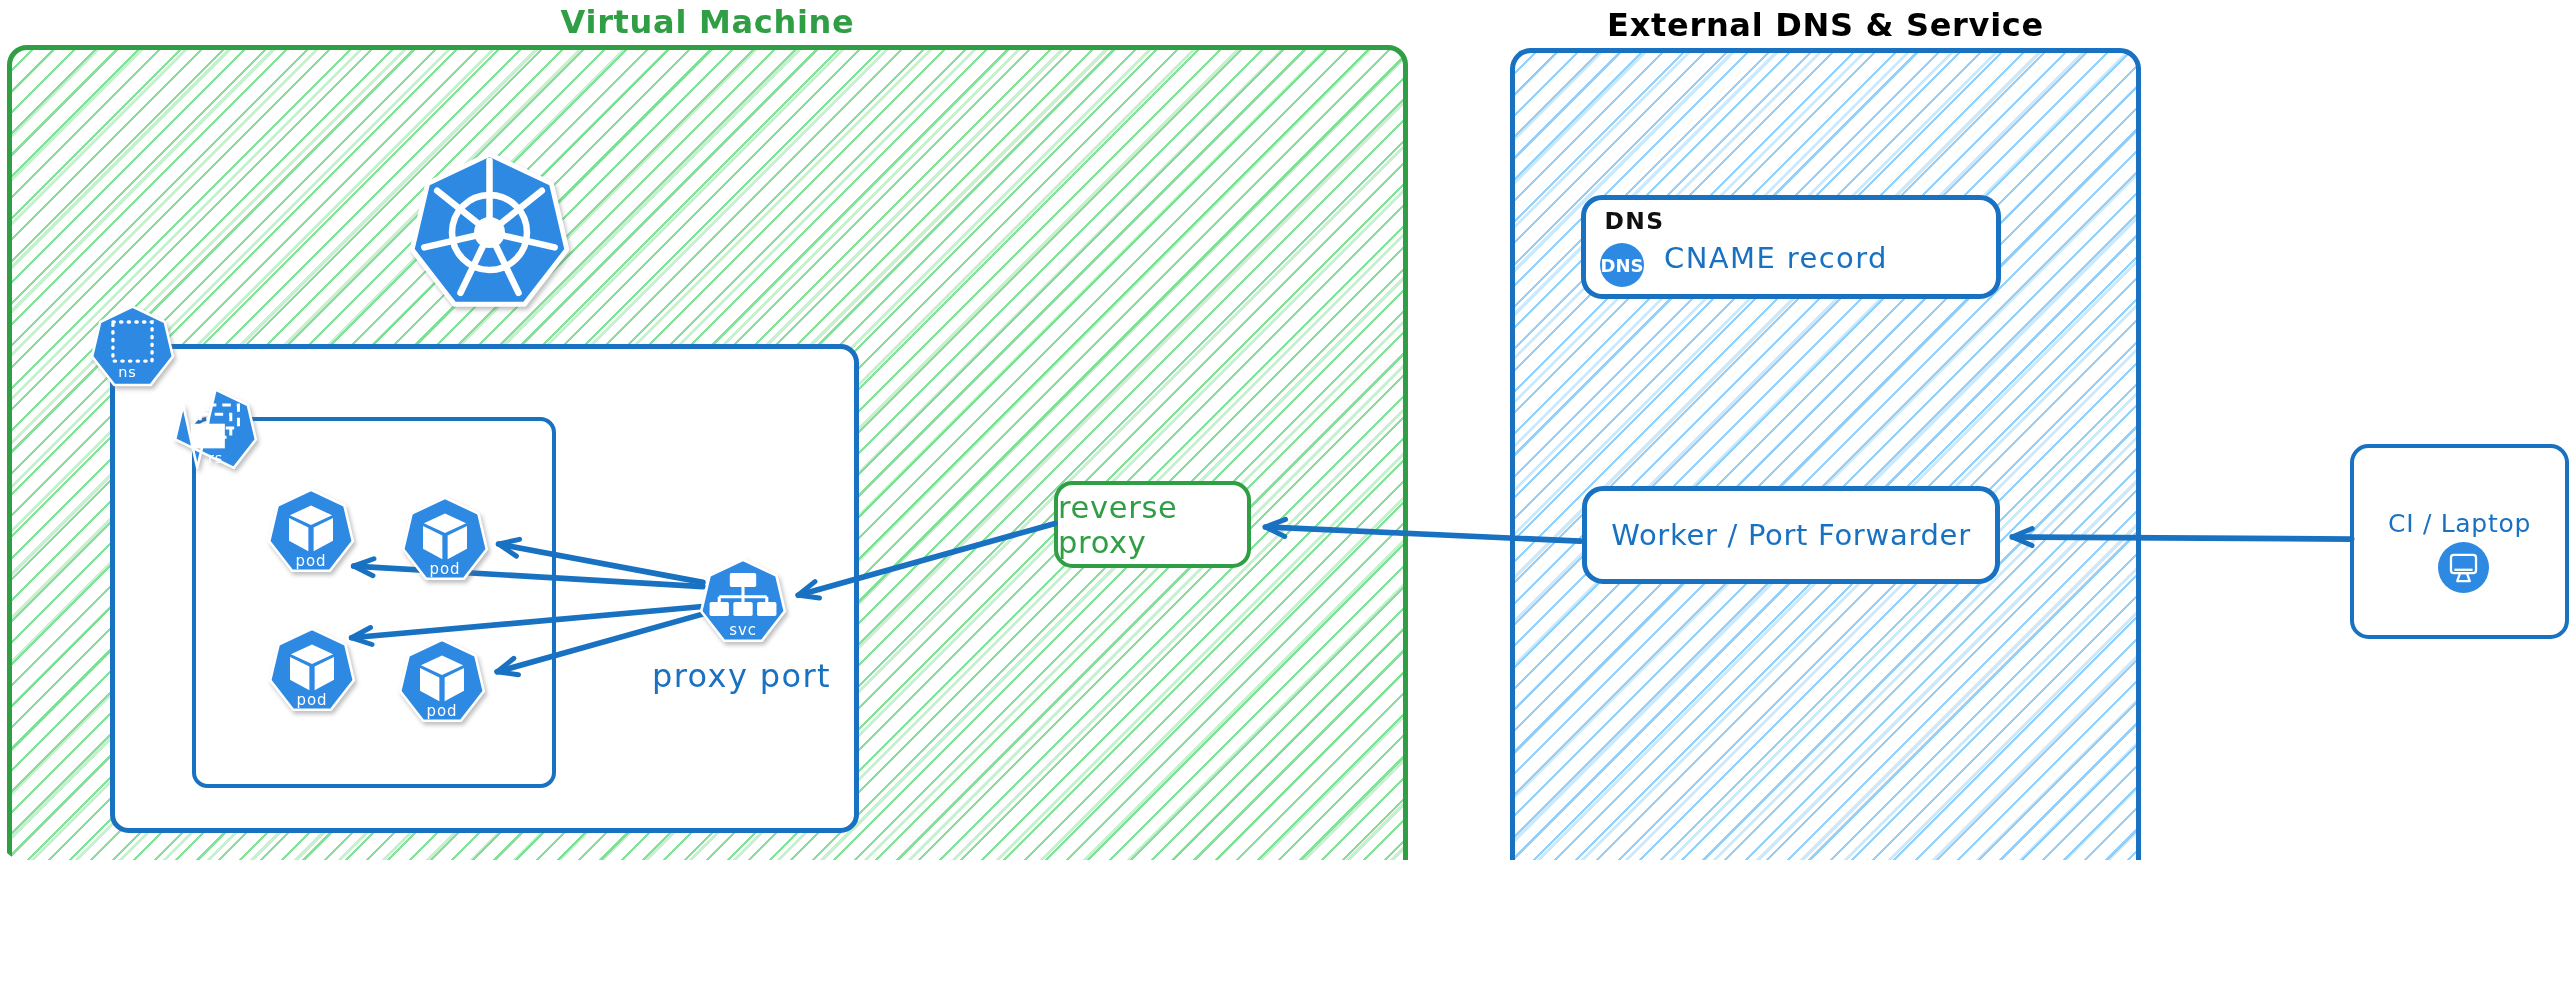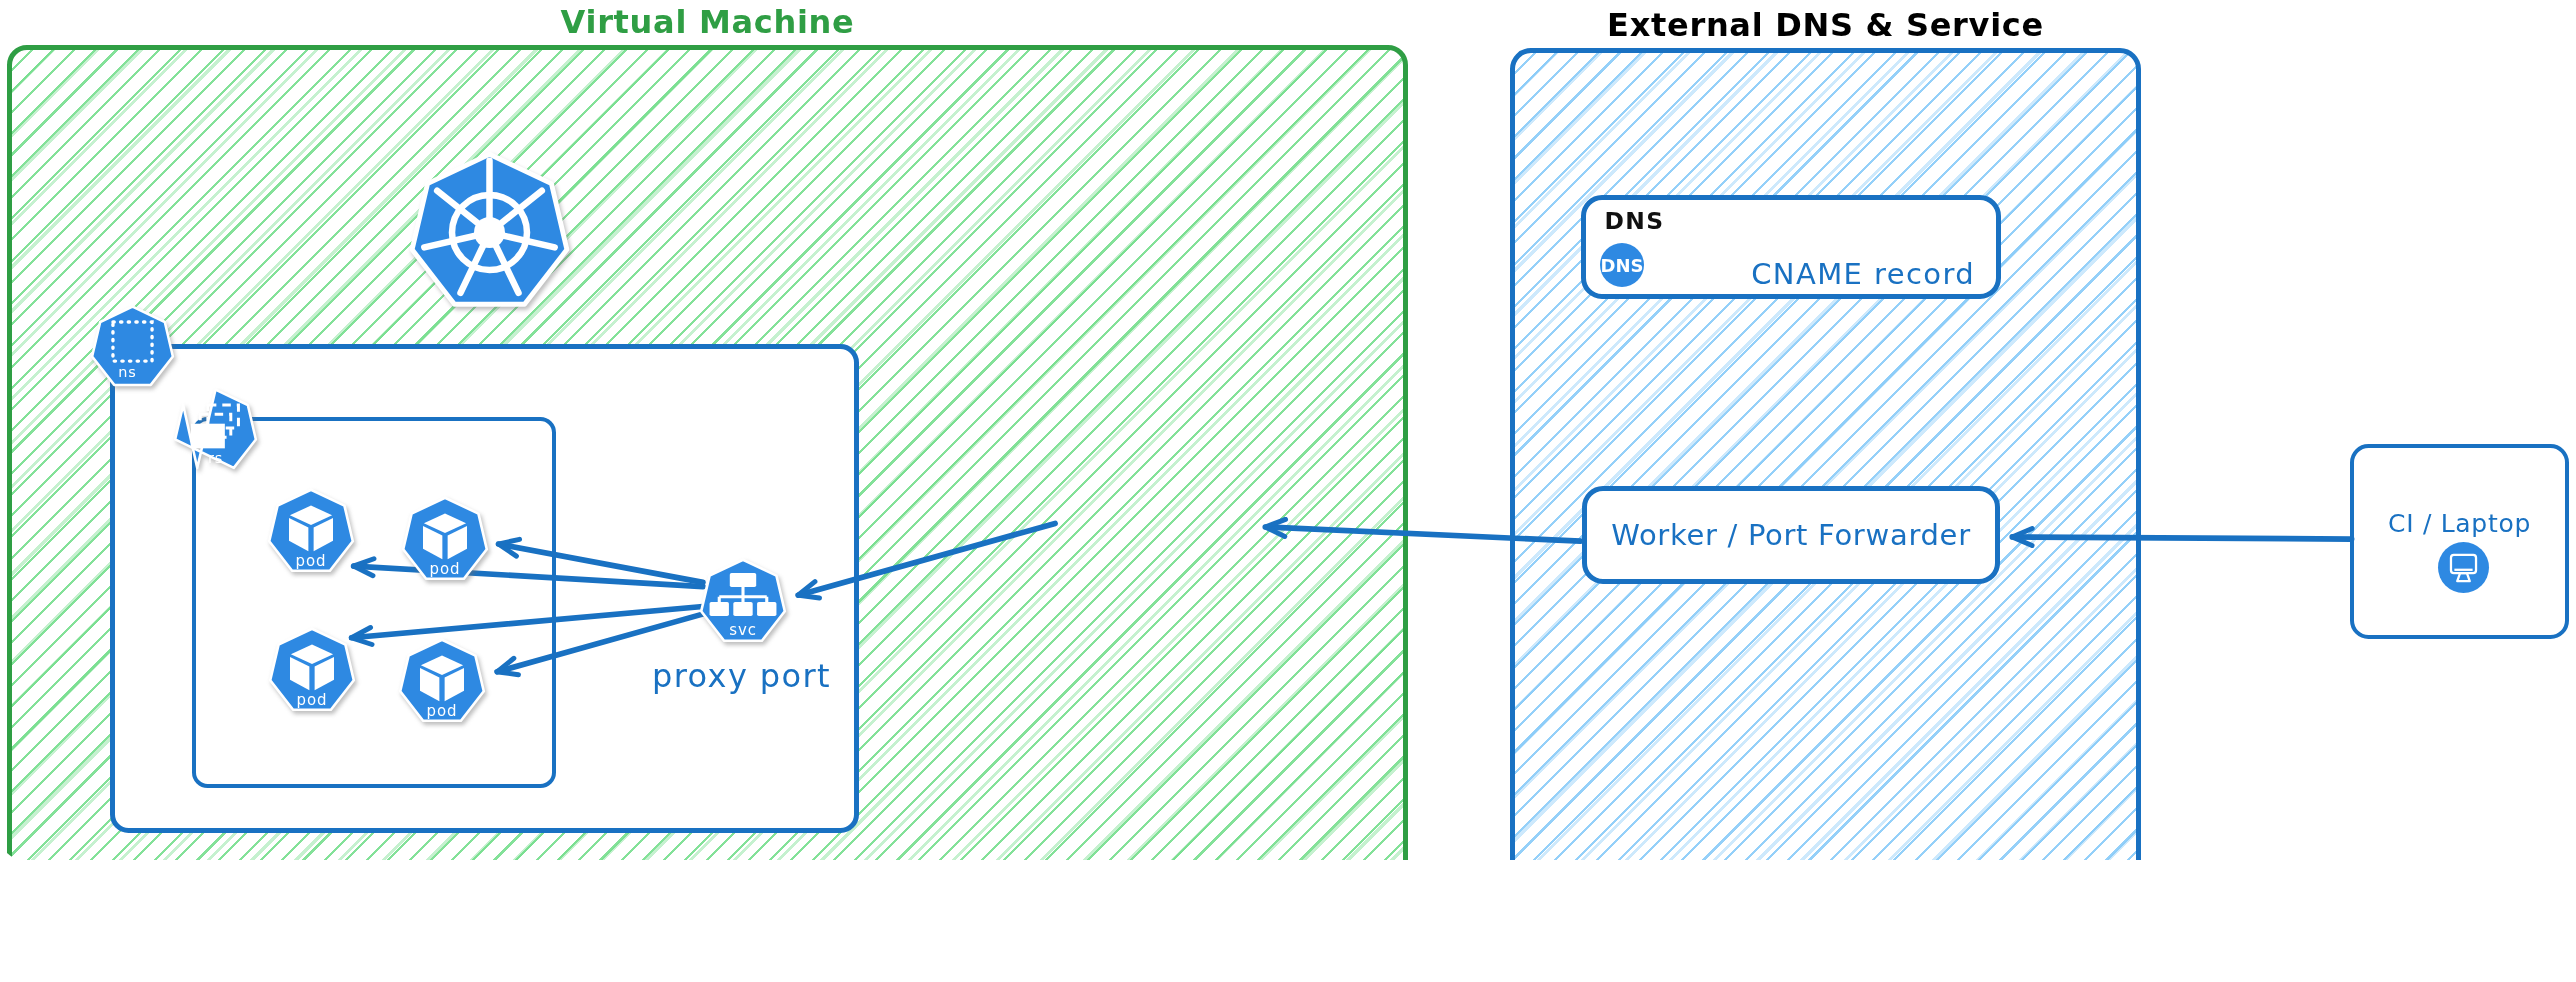--- a/index.html
+++ b/index.html
@@ -33,22 +33,22 @@
   #ns-box{left:110px;top:344px;width:749px;height:489px;border:5px solid #1971c2;border-radius:18.5px;}
   #rs-box{left:192px;top:417px;width:364px;height:371px;border:4.3px solid #1971c2;border-radius:15.6px;background:transparent;}
   #rp-box{left:1054px;top:481px;width:197px;height:87px;border:4.3px solid #2f9e44;border-radius:18.5px;
           display:flex;align-items:center;justify-content:center;}
   #rp-box span{color:#2f9e44;font-size:30.5px;letter-spacing:0.7px;}
   #dns-box{left:1581px;top:195px;width:420px;height:104px;border:5px solid #1971c2;border-radius:21px;padding-left:47px;}
   .dns-tag{position:absolute;left:18.5px;top:7px;color:#111111;font-size:23.4px;font-weight:bold;letter-spacing:1.4px;}
   .dns-badge{position:absolute;left:14px;top:43px;width:44px;height:44px;border-radius:50%;
              background:#2e89e2;display:flex;align-items:center;justify-content:center;}
   .dns-badge span{color:#ffffff;font-size:18px;font-weight:bold;}
-  .dns-label{position:absolute;left:78px;right:21px;top:41px;text-align:right;
-             color:#1971c2;font-size:29px;letter-spacing:1.4px;margin-top:16px;}
+  .dns-label{position:absolute;left:78px;right:21px;top:41px;text-align:left;
+             color:#1971c2;font-size:29px;letter-spacing:1.4px;}
   #worker-box{left:1582px;top:486px;width:418px;height:98px;border:5px solid #1971c2;border-radius:21px;
               display:flex;align-items:center;justify-content:center;}
   #worker-box span{color:#1971c2;font-size:29px;letter-spacing:0.7px;}
   #ci-box{left:2350px;top:444px;width:219px;height:195px;border:4.3px solid #1971c2;border-radius:18.5px;}
   .ci-label{position:absolute;left:0;right:0;top:61px;text-align:center;color:#1971c2;
             font-size:25px;letter-spacing:0.7px;}
   .ci-badge{position:absolute;left:84px;top:94px;width:51px;height:51px;border-radius:50%;
             background:#2e89e2;display:flex;align-items:center;justify-content:center;}
 
   
@@ -81,20 +81,23 @@
 
   <div class="panel vm"></div>
   <div class="panel ext"></div>
 
   <div id="vm-title" class="big-title">Virtual Machine</div>
   <div id="ext-title" class="big-title">External DNS &amp; Service</div>
 
   <div id="ns-box" class="wbox"></div>
   <div id="rs-box" class="wbox"></div>
 
+  <div id="rp-box" class="wbox">
+    <span>reverse proxy</span>
+  </div>
 
   <div id="dns-box" class="wbox">
     <div class="dns-tag">DNS</div>
     <div class="dns-badge">
       <span>DNS</span>
     </div>
     <div class="dns-label">CNAME record</div>
   </div>
 
   <div id="ci-box" class="wbox">

